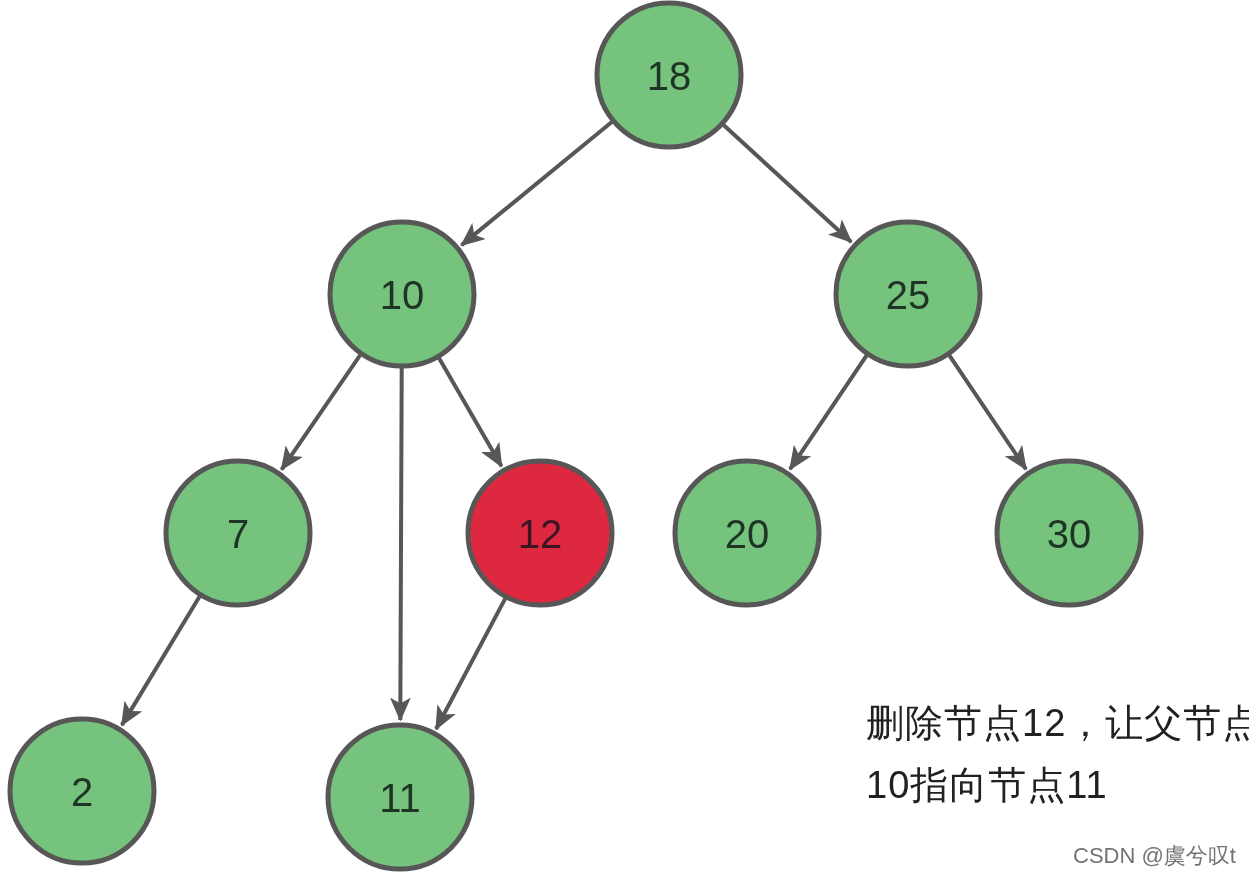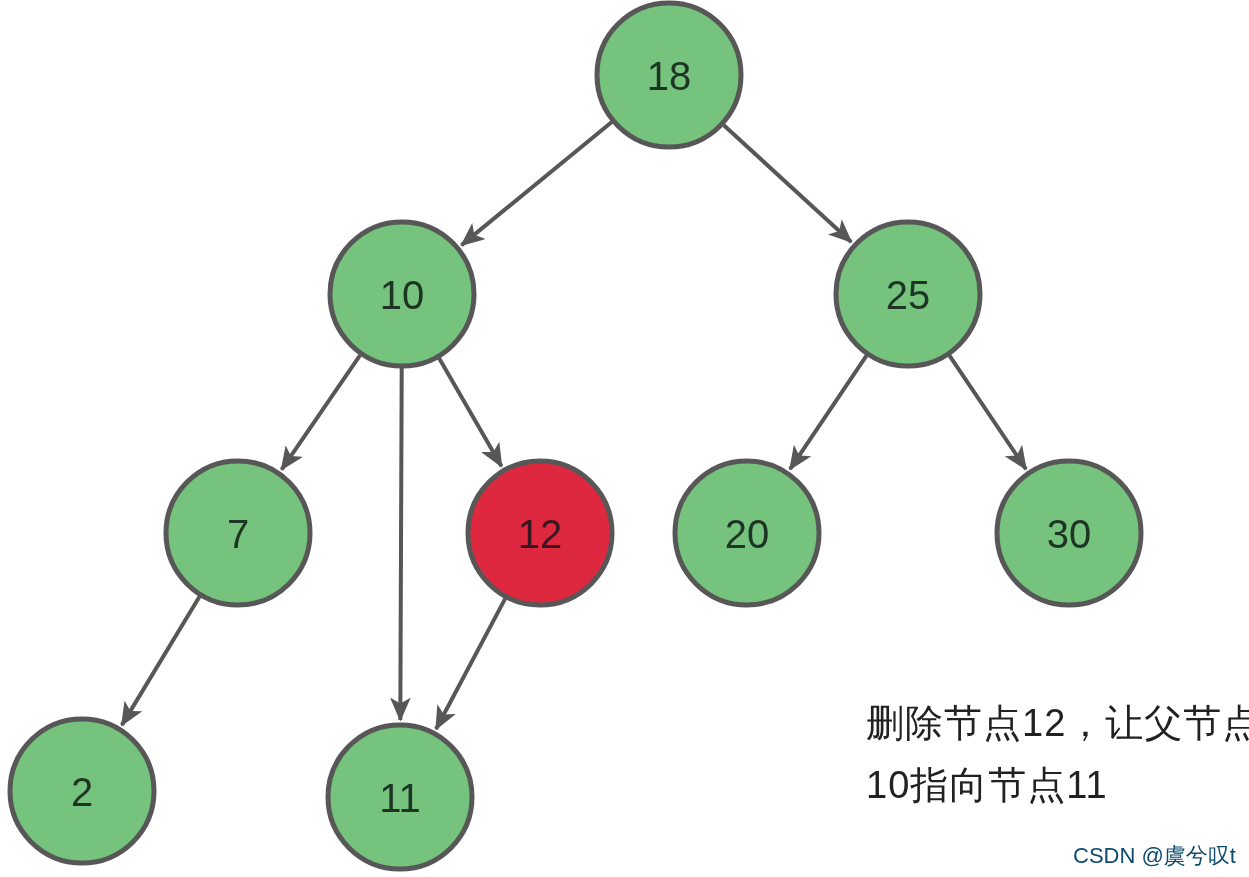--- a/index.html
+++ b/index.html
@@ -33,21 +33,21 @@
     line-height: 62px;
     color: #212121;
     letter-spacing: 1px;
     white-space: nowrap;
   }
   .watermark {
     position: absolute;
     left: 1073px;
     top: 841px;
     font-size: 22px;
-    color: #0c4a6e;
+    color: #737373;
     text-shadow: 0 1px 1px #ffffff;
     white-space: nowrap;
   }
 </style>
 </head>
 <body>
 
 <div class="stage">
   <svg class="tree-svg" width="1249" height="877" viewBox="0 0 1249 877">
       <defs>

